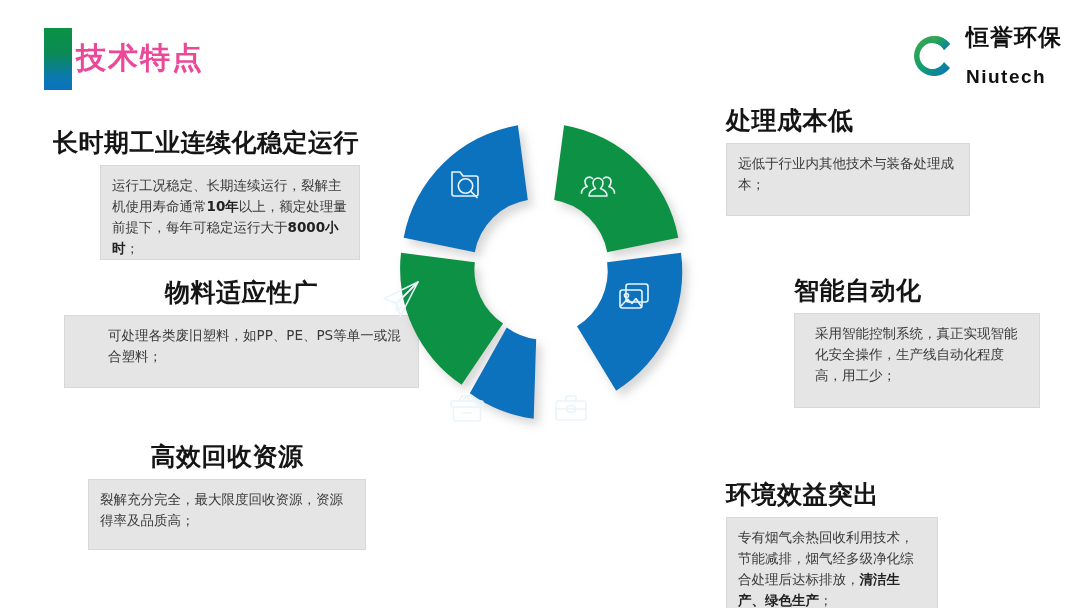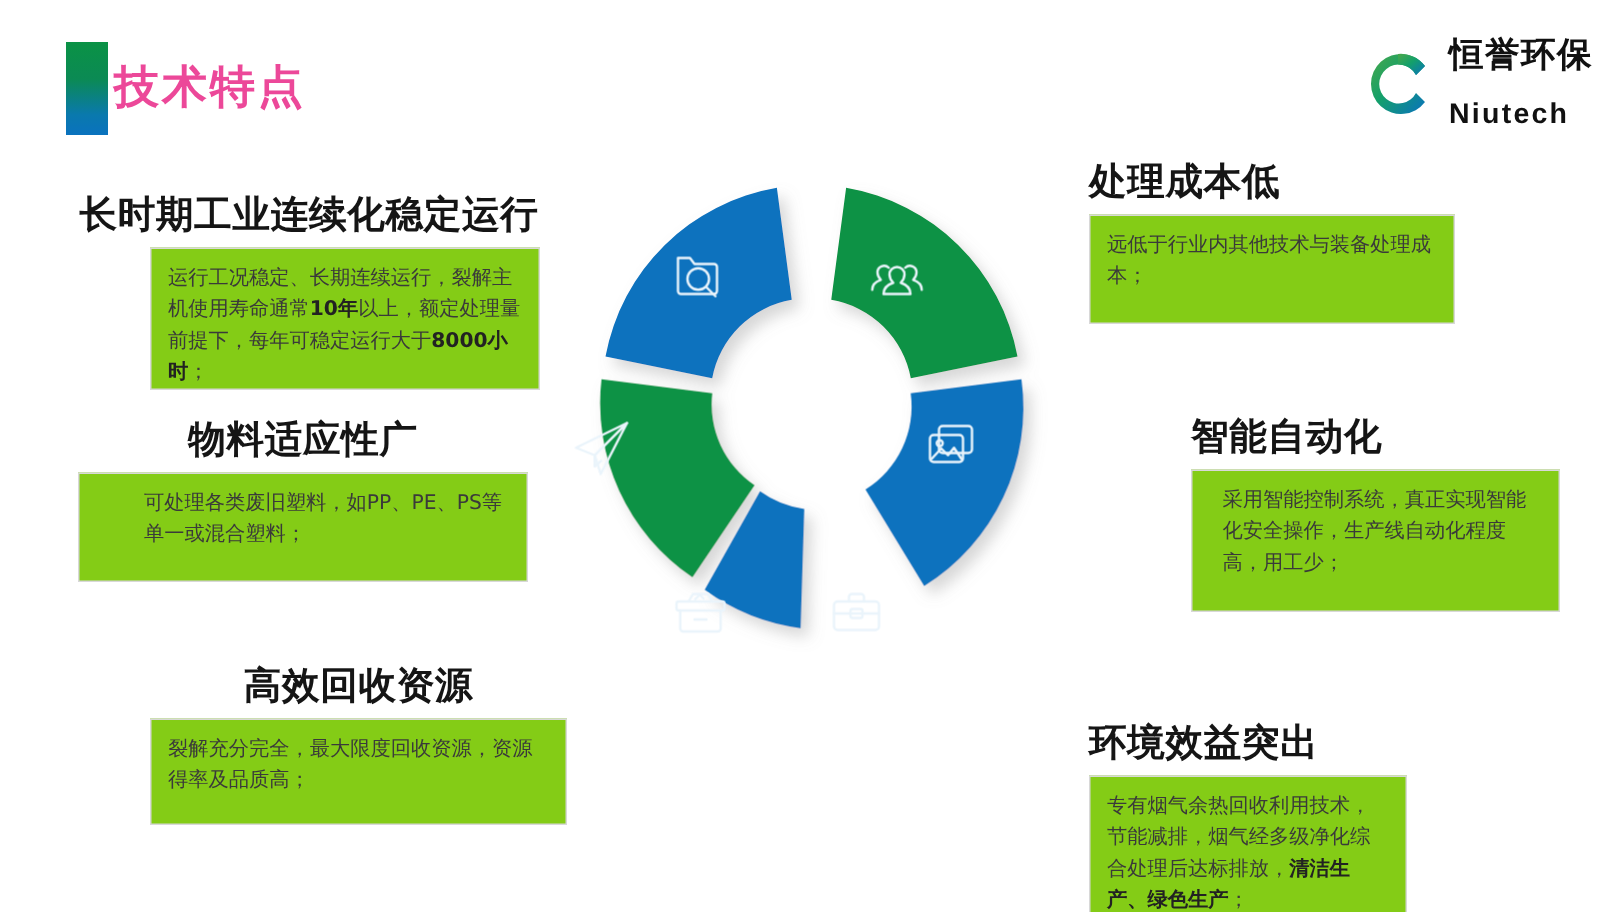--- a/index.html
+++ b/index.html
@@ -30,36 +30,36 @@
   .logo-en{font-size:19px;font-weight:bold;color:#111;letter-spacing:1.5px;margin-top:18px;
            font-family:"Liberation Sans",sans-serif;}
 
   
   .feat{position:absolute;}
   .feat h3{
     margin:0 0 6px 0;font-size:25px;font-weight:bold;color:#151515;letter-spacing:0.5px;
     font-family:"DejaVu Sans","Liberation Sans",sans-serif;white-space:nowrap;
   }
   .feat .box{
-    border:1px solid #d8d8d8;background:#84cc16;
+    border:1px solid #d8d8d8;background:#e5e5e5;
     padding:9px 11px 10px 11px;
     font-size:13.5px;line-height:1.55;color:#3a3a3a;
     font-family:"DejaVu Sans","Liberation Sans",sans-serif;
   }
   .feat .box b{font-weight:bold;color:#222;}
 
   .f-left  h3{text-align:center;}
   .f-right h3{text-align:left;}
 
   
   #feat-longterm{left:52px;top:126px;width:308px;}
   #feat-longterm .box{height:74px;margin-left:48px;}
-  #feat-material{left:52px;top:276px;width:300px;}
+  #feat-material{left:64px;top:276px;width:355px;}
   #feat-material .box{height:52px;padding-left:43px;}
-  #feat-recycle{left:100px;top:440px;width:278px;}
+  #feat-recycle{left:88px;top:440px;width:278px;}
   #feat-recycle .box{height:50px;}
 
   #feat-cost{left:726px;top:104px;width:244px;}
   #feat-cost .box{height:52px;}
   #feat-auto{left:748px;top:274px;width:246px;margin-left:46px;}
   #feat-auto .box{height:74px;padding-left:20px;}
   #feat-env{left:726px;top:438px;width:212px;margin-top:40px;}
   #feat-env .box{height:74px;}
 
   

